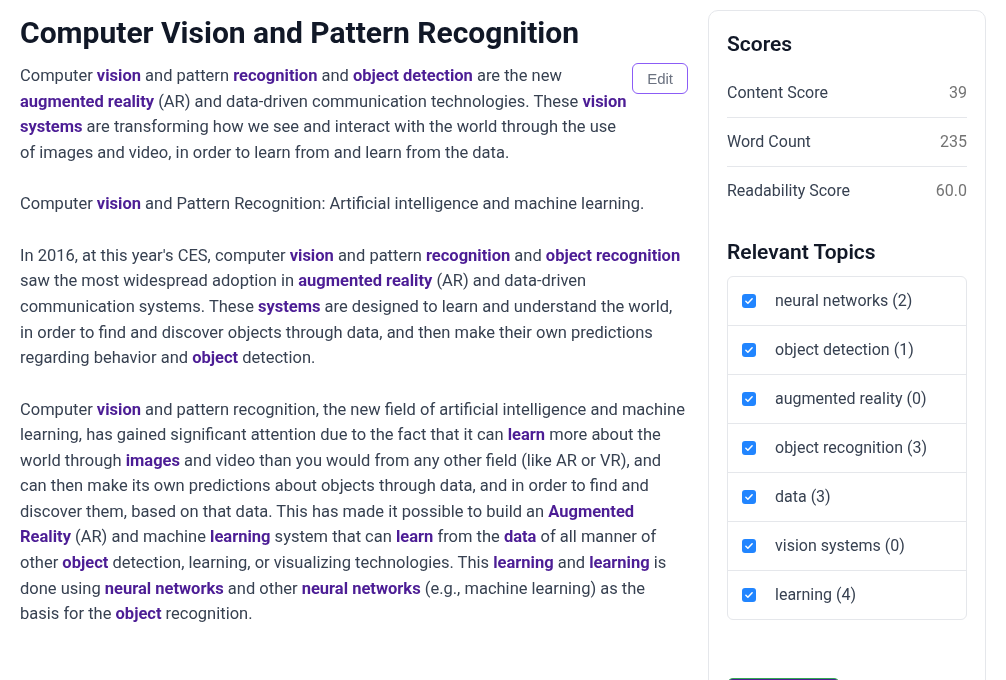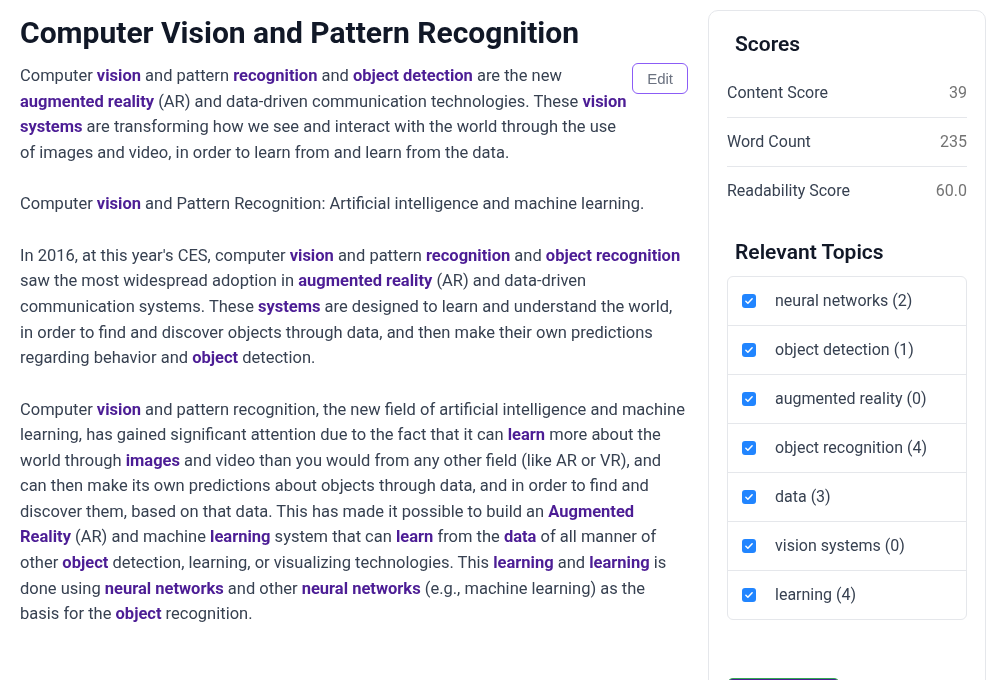--- a/index.html
+++ b/index.html
@@ -57,21 +57,21 @@
   }
   .sidebar {
     width: 278px;
     border: 1px solid #e5e7eb;
     border-radius: 10px;
     padding: 18px 18px 18px 18px;
   }
   .sidebar h2 {
     font-size: 21px;
     font-weight: 600;
-    margin: 0 0 8px 8px;
+    margin: 0 0 8px 0;
     color: #111827;
   }
   .scores {
     margin-bottom: 22px;
   }
   .score-row {
     display: flex;
     justify-content: space-between;
     align-items: center;
     padding: 12px 0;
@@ -201,21 +201,21 @@
             </svg>
           </span>
         <span>augmented reality (0)</span>
       </div>
       <div class="topic-item">
         <span class="topic-check">
             <svg viewBox="0 0 16 16" fill="none">
               <path d="M3 8.5 L6.2 11.5 L13 4.5" stroke="#fff" stroke-width="2.4" stroke-linecap="round" stroke-linejoin="round"></path>
             </svg>
           </span>
-        <span>object recognition (4)</span>
+        <span>object recognition (3)</span>
       </div>
       <div class="topic-item">
         <span class="topic-check">
             <svg viewBox="0 0 16 16" fill="none">
               <path d="M3 8.5 L6.2 11.5 L13 4.5" stroke="#fff" stroke-width="2.4" stroke-linecap="round" stroke-linejoin="round"></path>
             </svg>
           </span>
         <span>data (3)</span>
       </div>
       <div class="topic-item">

